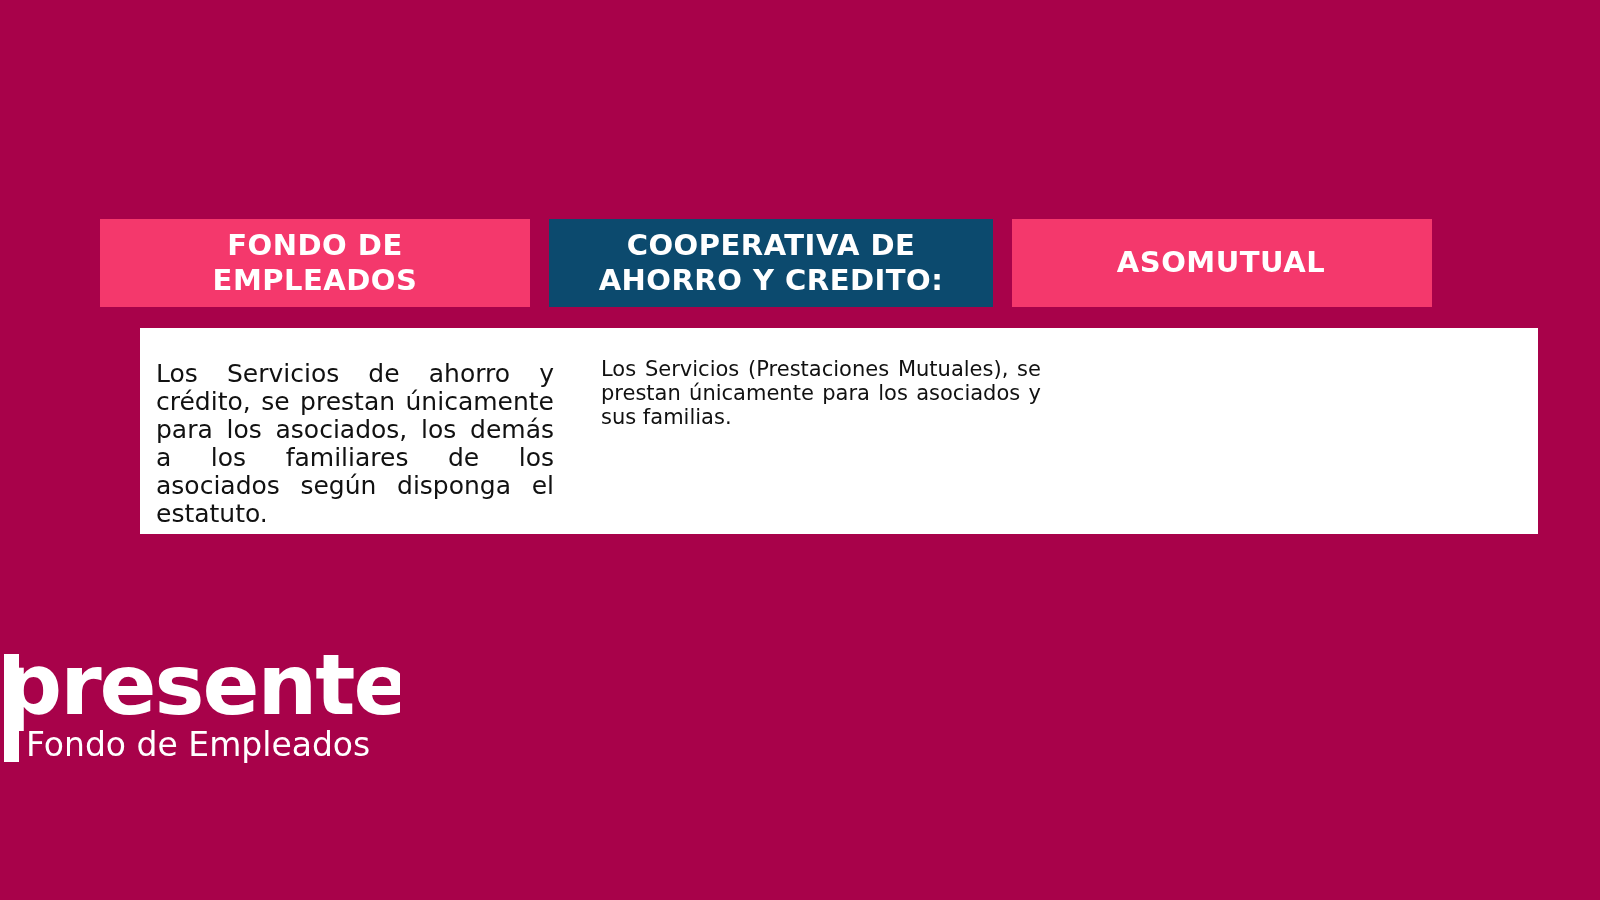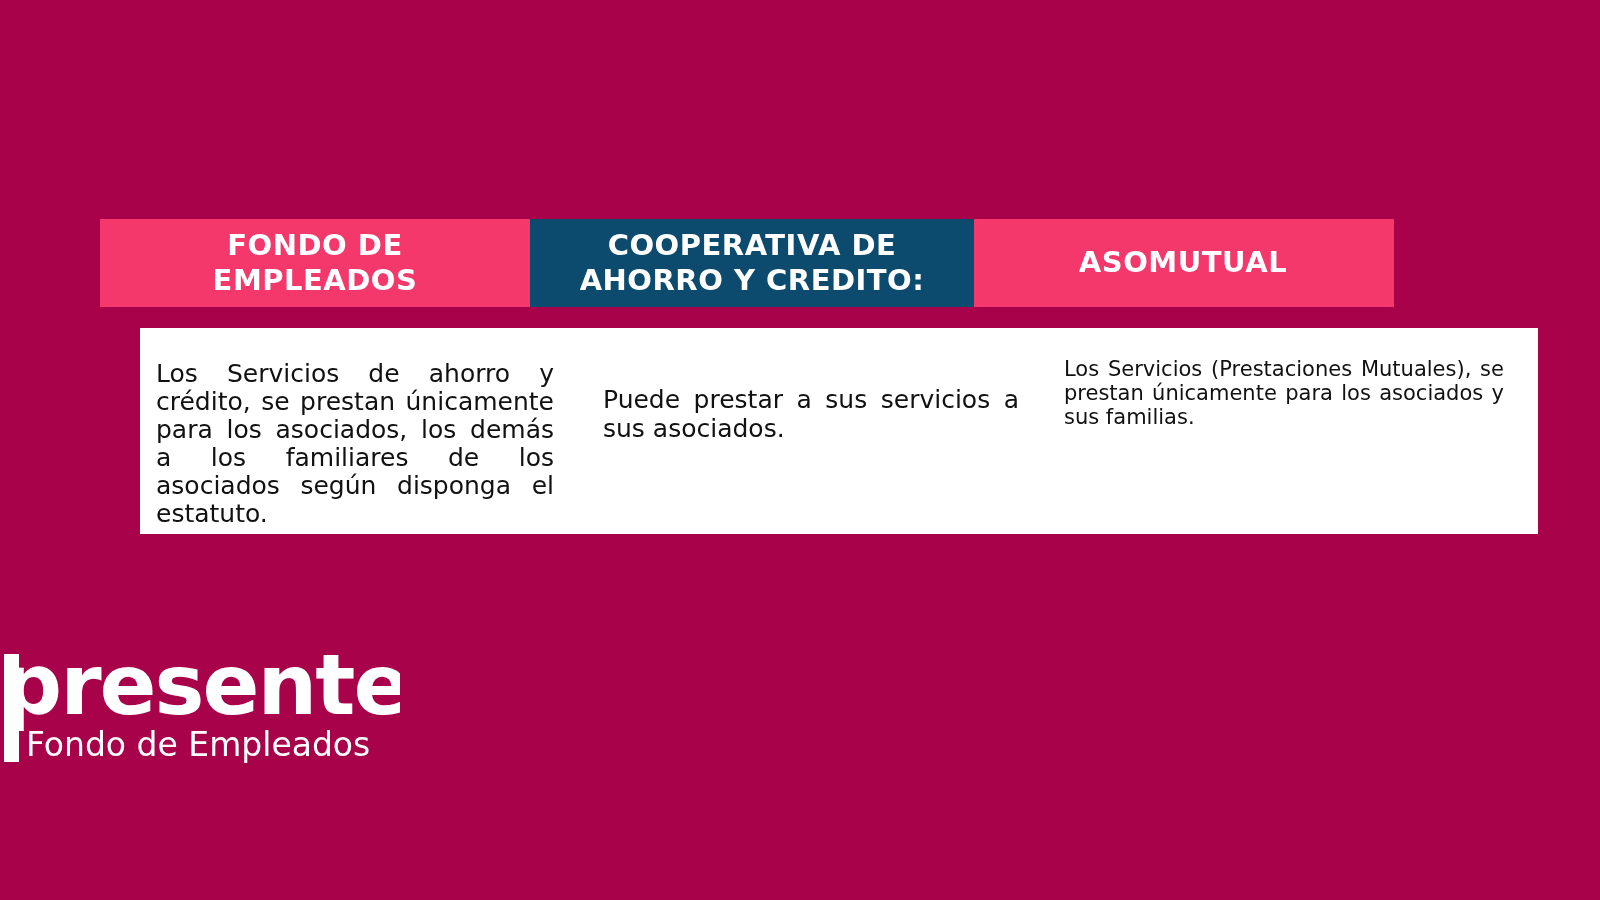--- a/index.html
+++ b/index.html
@@ -23,20 +23,21 @@
 
   
   .header-row {
     position: absolute;
     left: 100px;
     top: 219px;
     width: 1398px;
     height: 88px;
     display: flex;
     align-items: stretch;
+    gap: 19px;
   }
 
   .header-card {
     flex: 0 0 auto;
     display: flex;
     align-items: center;
     justify-content: center;
     text-align: center;
     box-sizing: border-box;
     padding: 2px 10px;
@@ -129,23 +130,20 @@
     </div>
     <div class="header-card c2">
       <div class="header-title">ASOMUTUAL</div>
     </div>
   </div>
 
   <div class="body-panel">
     <div class="body-col b0">
       <p class="body-text">Los Servicios de ahorro y crédito, se prestan únicamente para los asociados, los demás a los familiares de los asociados según disponga el estatuto.</p>
     </div>
-    <div class="body-col b1">
-      <p class="body-text">Puede prestar a sus servicios a sus asociados.</p>
-    </div>
     <div class="body-col b2">
       <p class="body-text">Los Servicios (Prestaciones Mutuales), se prestan únicamente para los asociados y sus familias.</p>
     </div>
   </div>
 
   <div class="brand">
     <div class="brand-inner">
       <svg width="400" height="140" viewBox="0 0 400 140">
 
         <rect x="4" y="26" width="15" height="108" fill="#ffffff"></rect>

